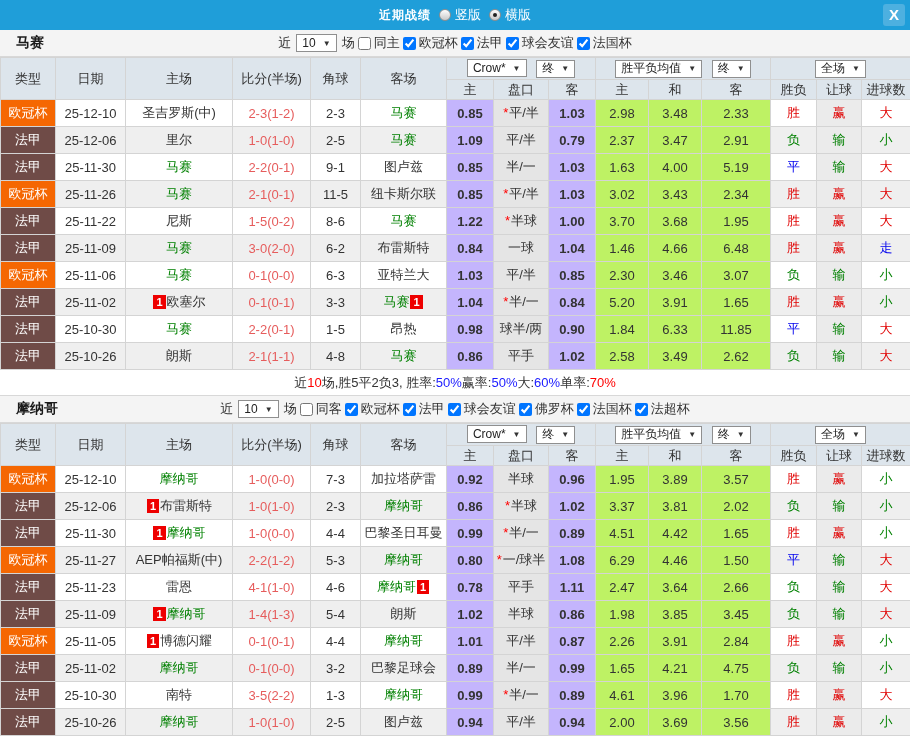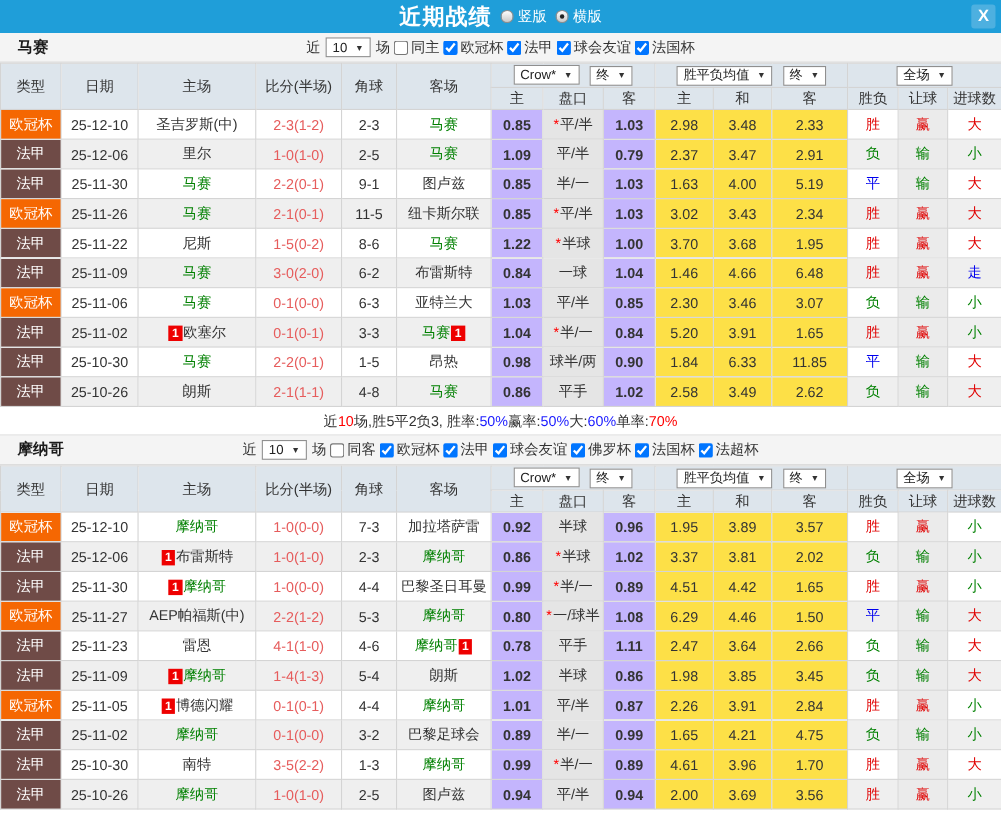--- a/index.html
+++ b/index.html
@@ -5,21 +5,21 @@
   * { box-sizing: border-box; }
   html,body { margin:0; padding:0; }
   body {
     width:910px; height:753px; overflow:hidden; background:#fff;
     font-family:"Liberation Sans","DejaVu Sans",sans-serif;
     -webkit-font-smoothing:antialiased;
   }
   
   .topbar{ height:30px; background:var(--topbar,#1f9ed9); color:#fff;
     display:flex; align-items:center; justify-content:center; gap:8px; position:relative;}
-  .topbar-title{ font-weight:bold; font-size:20px; letter-spacing:1px;}
+  .topbar-title{ font-weight:bold; font-size:12px; letter-spacing:1px;}
   .radio-opt{ display:inline-flex; align-items:center; gap:4px; font-size:13px; cursor:pointer;}
   .radio{ width:12px;height:12px;border-radius:50%;
     background:linear-gradient(#fefefe,#c9c9c9); border:1px solid #8e8e8e; position:relative; display:inline-block;}
   .radio.sel::after{ content:''; position:absolute; left:3px; top:3px; width:4px; height:4px;
     background:#222; border-radius:50%;}
   .close-btn{ position:absolute; right:5px; top:4px; width:22px; height:22px; border-radius:3px;
     background:#4db0e0; color:#fff; font-size:15px; font-weight:bold; line-height:22px;
     text-align:center; cursor:pointer;}
   
   .section-bar{ height:27px; background:#f4f4f4; border-bottom:1px solid #d8d8d8;
@@ -34,21 +34,21 @@
   
   table{ border-collapse:collapse; width:910px; table-layout:fixed; font-size:13px; color:#333;}
   th,td{ border:1px solid #d4d4d4; text-align:center; padding:0; white-space:nowrap; overflow:hidden;}
   thead th{ background:#dde5ec; font-weight:normal; color:#333;}
   tr.h1 th{ height:22px;}
   tr.h2 th{ height:20px;}
   tbody td{ height:27px;}
   tr.alt td{ background:#efefef;}
   tr td.peach{ background:#c4b5fd;font-weight:bold;}
   tr td.peachm{ background:#e5e5e5;}
-  tr td.blue{ background:#fde047;}
+  tr td.blue{ background:#bef264;}
   tr td.grayc{ background:#ebebeb;}
   tr td.t-orange{ background:var(--ucl,#f56702); color:#fff;}
   tr td.t-maroon{ background:var(--ligue1,#6f4b47); color:#fff;}
   td.score{ color:var(--scorered,#e65c5c);}
   .grn{ color:var(--grn,#008000);}
   td.res.r{ color:#e00000;}
   td.res.g{ color:#008000;}
   td.res.b{ color:#0000ee;}
   .star{ color:#ff0000; margin-right:1px;}
   .card{ background:#ee0000; color:#fff; font-size:11px; font-weight:bold;

